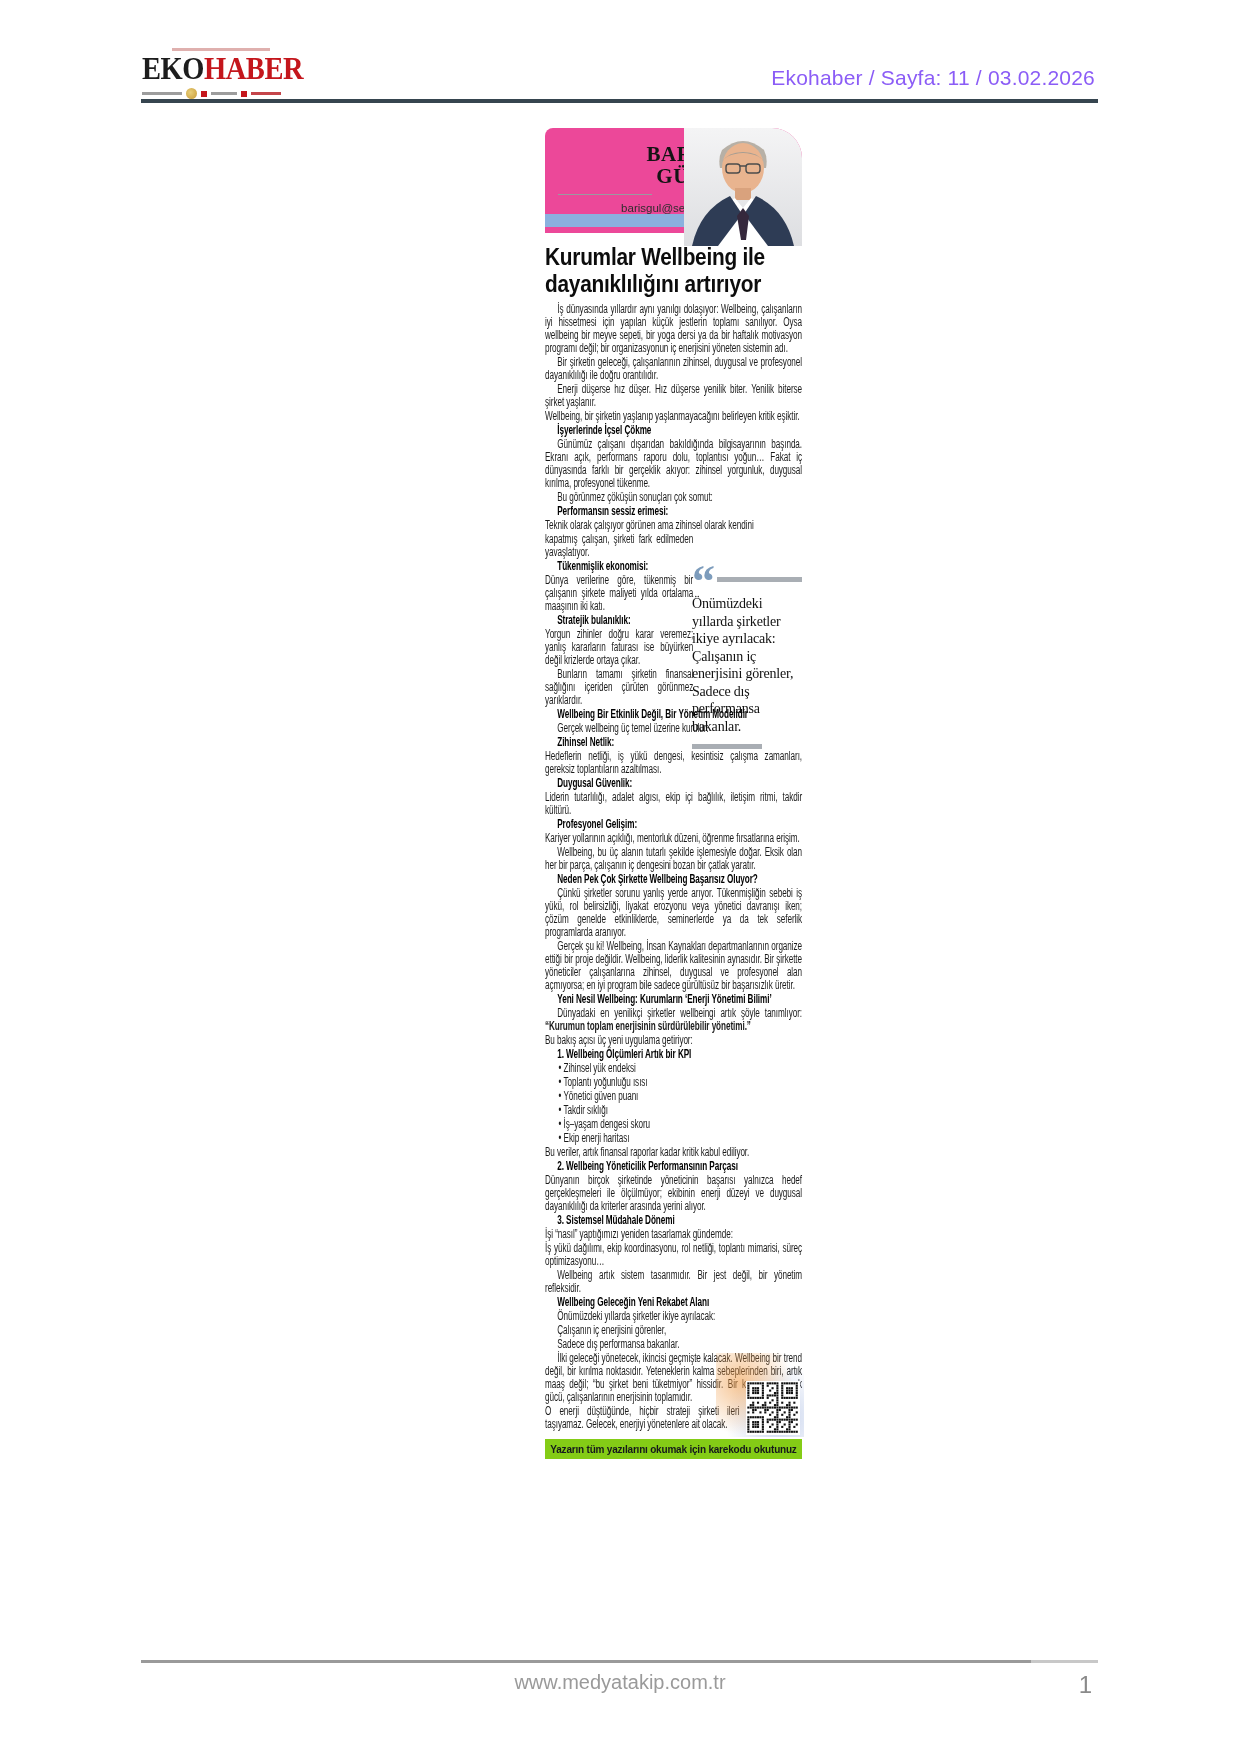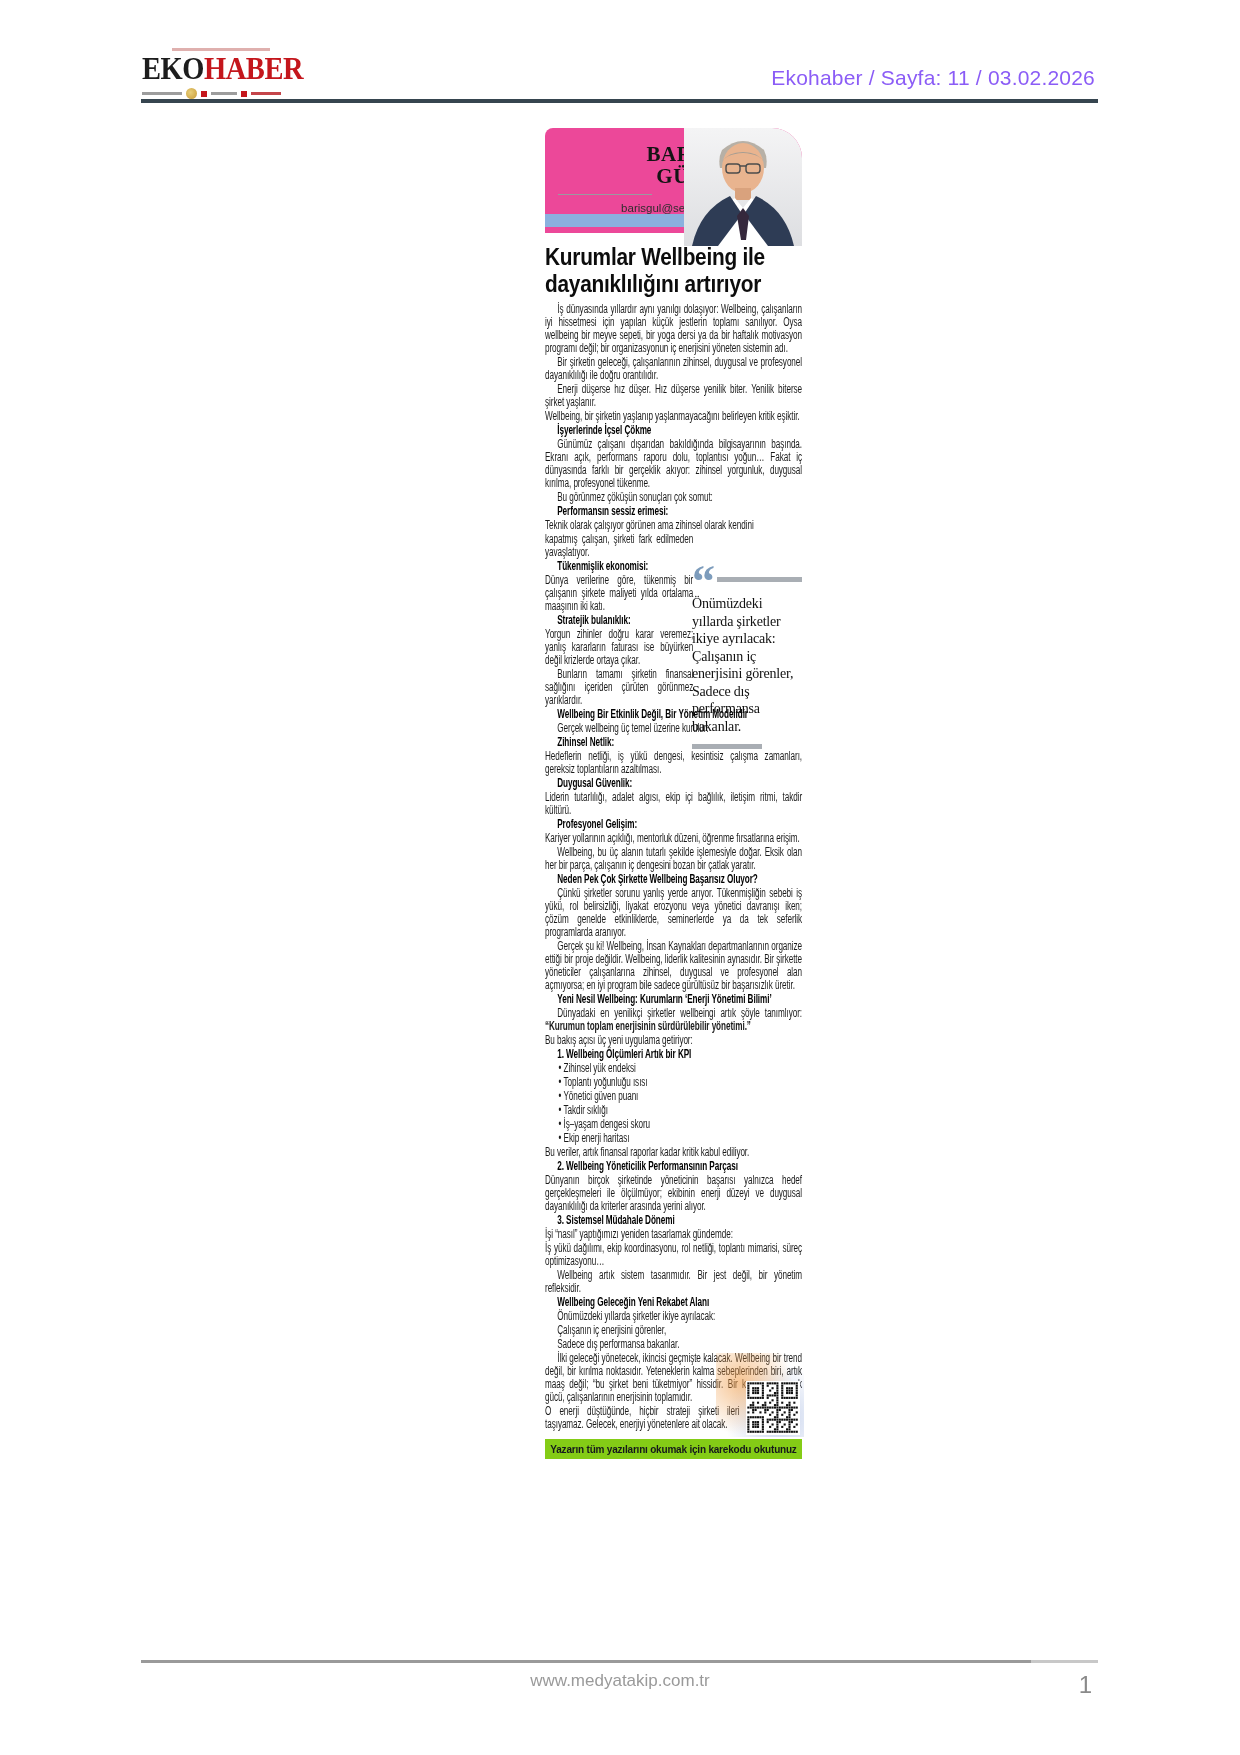--- a/index.html
+++ b/index.html
@@ -17,21 +17,21 @@
   .mbar{height:3px;background:#9d9d9d;}
   .mbar.w40{width:40px;} .mbar.w26{width:26px;} .mbar.w30{width:30px;background:#c4454a;}
   .emblem{width:11px;height:11px;border-radius:50%;background:radial-gradient(circle at 40% 40%,#e9cf7a,#c79a35);}
   .redsq{width:6px;height:6px;background:#c4161c;}
   .header-meta{position:absolute;right:145px;top:66px;font-size:21px;color:#8b5cf6;letter-spacing:0.2px;}
   .top-rule{position:absolute;left:141px;top:99px;width:957px;height:4px;background:#36454f;}
 
   
   .bottom-rule{position:absolute;left:141px;top:1660px;width:957px;height:3px;
                background:linear-gradient(to right,#9a9a9a 0 93%,#c8c8c8 93% 100%);}
-  .site-url{position:absolute;left:0;top:1671px;width:100%;text-align:center;font-size:17px;color:#9a9a9a;}
+  .site-url{position:absolute;left:0;top:1671px;width:100%;text-align:center;font-size:20px;color:#9a9a9a;}
   .page-num{position:absolute;right:148px;top:1671px;font-size:24px;color:#8a8a8a;}
 
   
   .article{position:absolute;left:545px;top:128px;width:257px;}
 
   
   .author-card{position:relative;height:105px;background:#ec4899;border-radius:8px 30px 0 0;text-align:center;}
   .author-name{padding:15px 0 0 13px;font-family:"Liberation Serif",serif;font-weight:700;
                font-size:21px;line-height:22px;letter-spacing:0.6px;color:#141414;}
   .author-divider{width:94px;height:1px;background:#9a9aa0;margin:7px 0 0 13px;}

